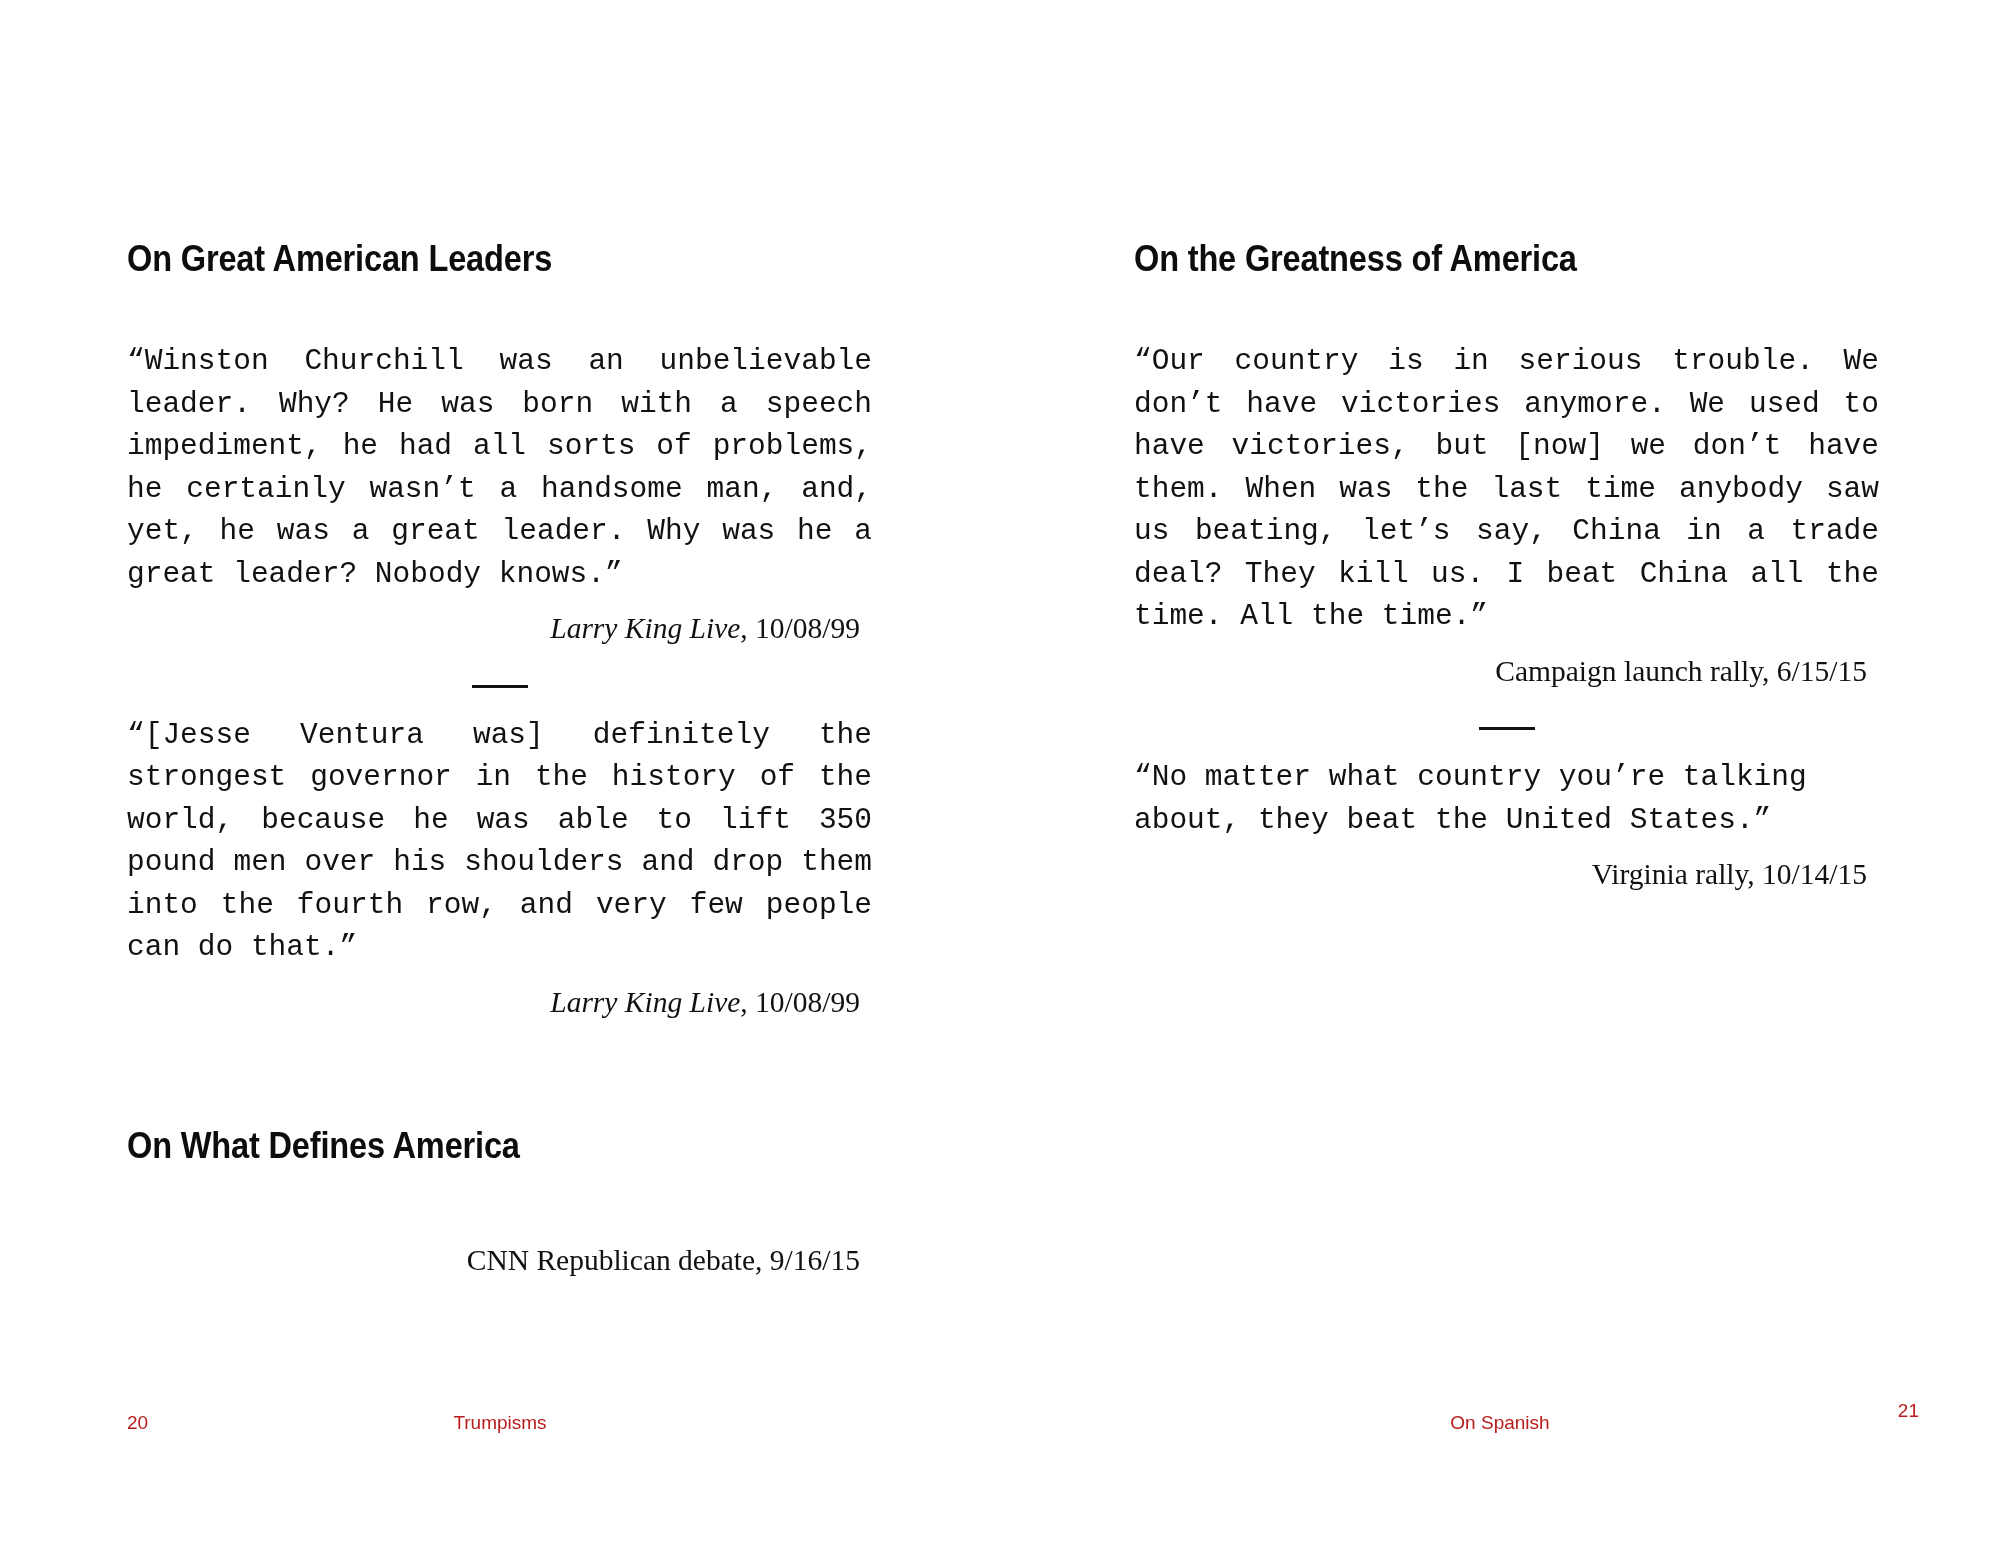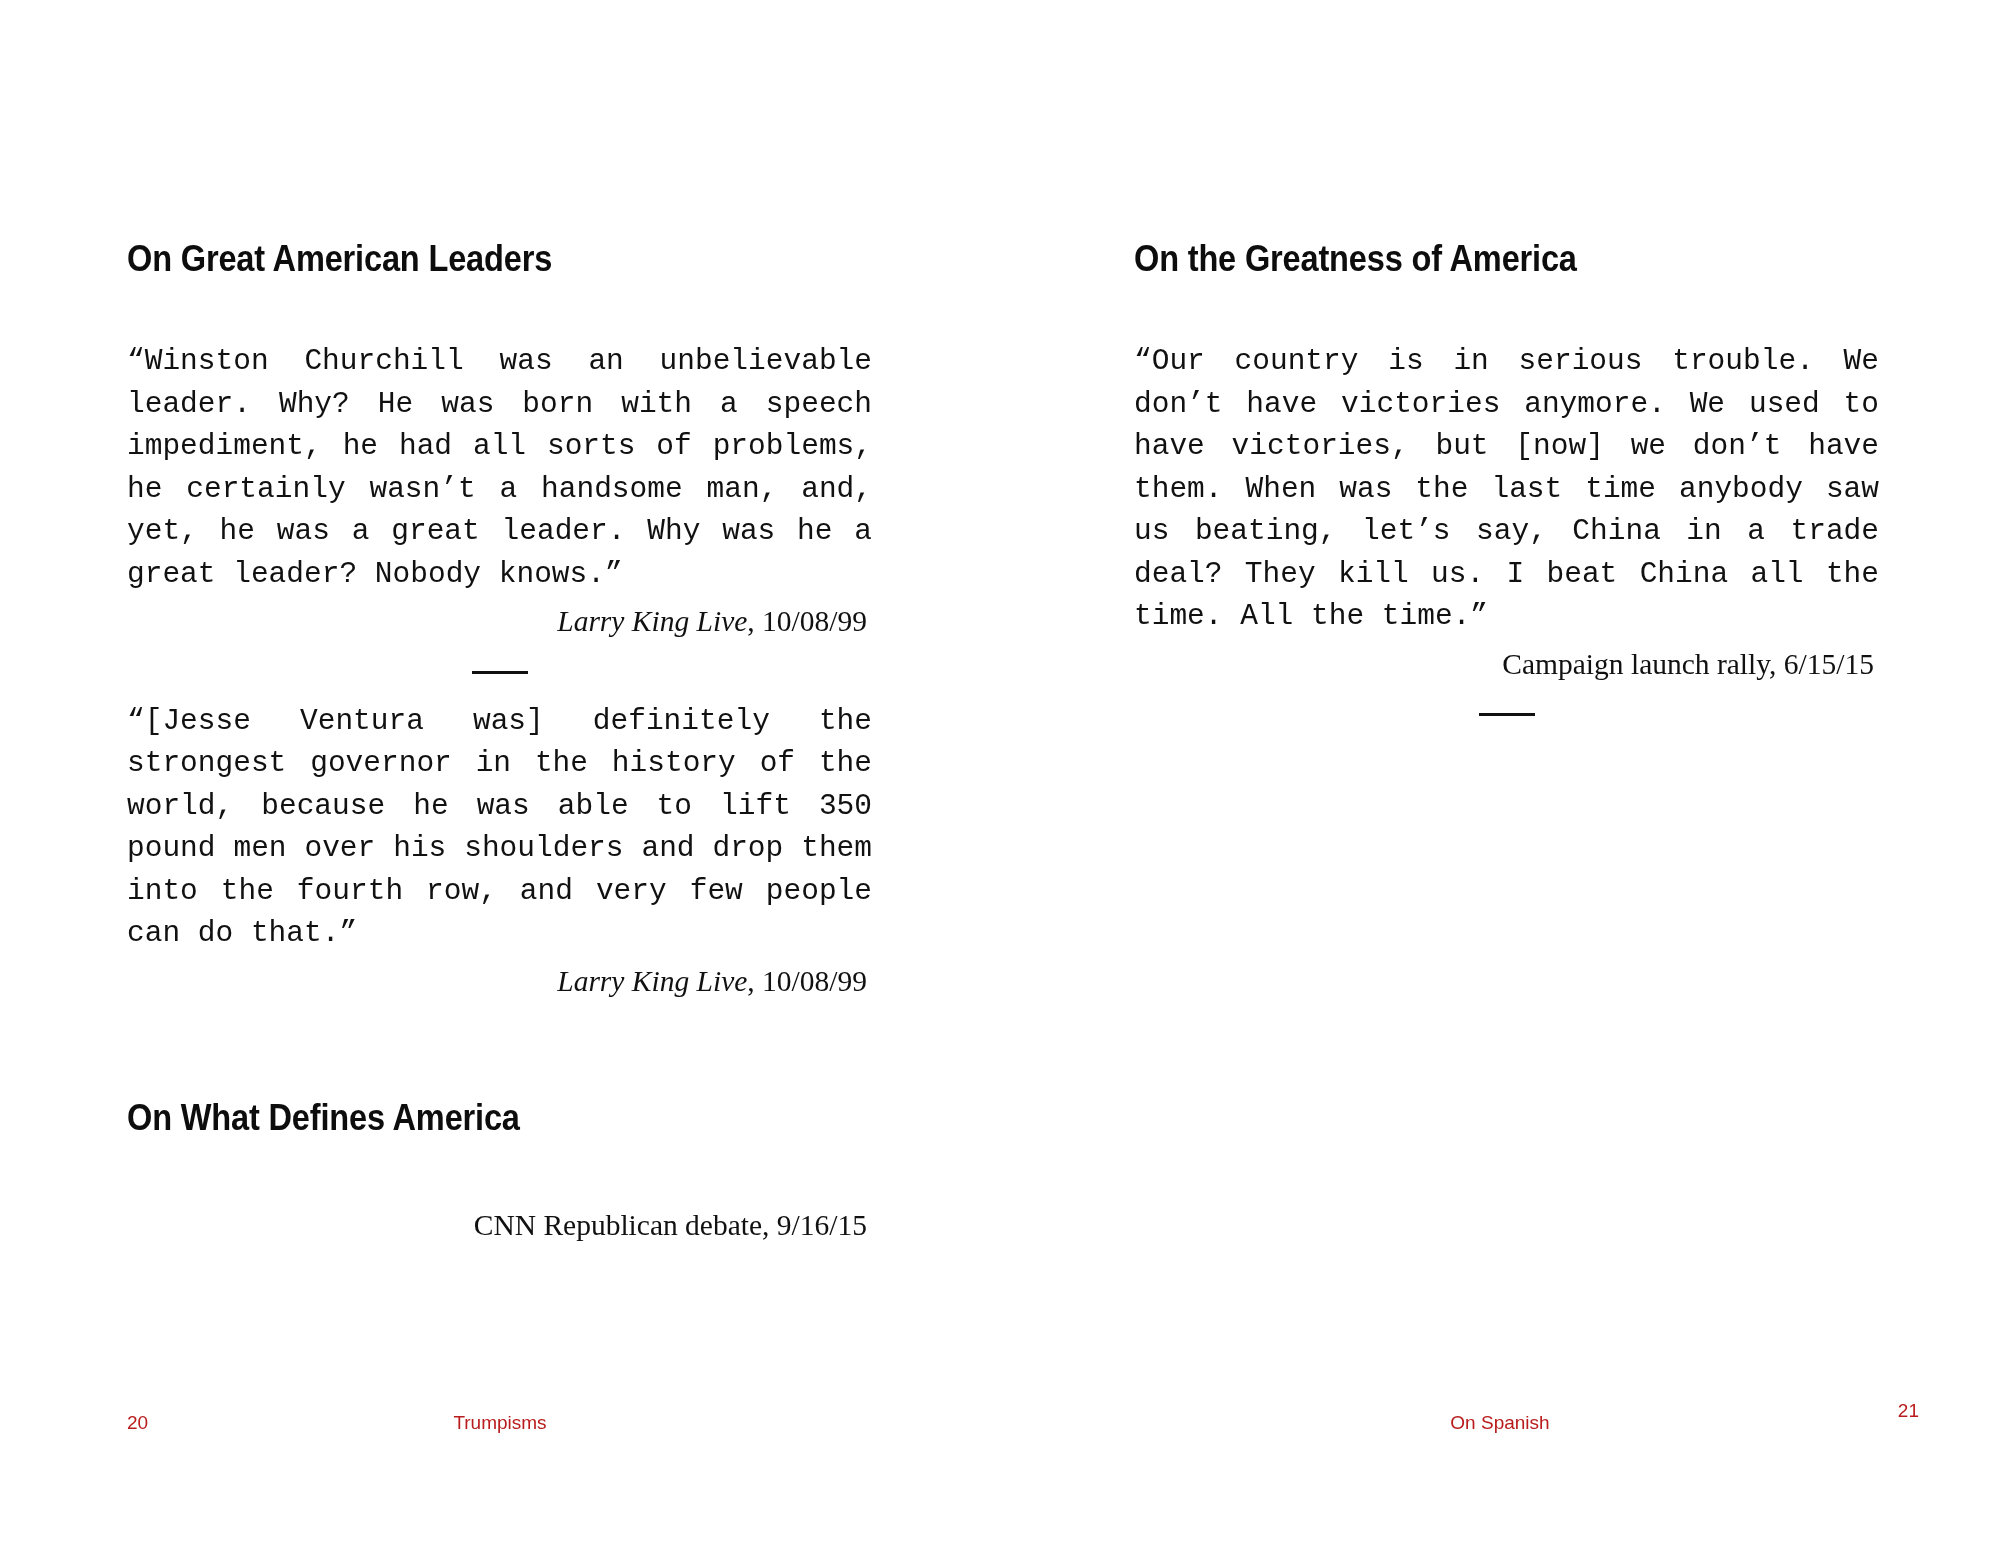--- a/index.html
+++ b/index.html
@@ -74,21 +74,21 @@
     hyphens: none;
     font-family: Liberation Mono, monospace;
   }
   .quote-text.no-justify {
     text-align: left;
   }
   .attribution {
     font-size: 29.5px;
     line-height: 42.5px;
     text-align: right;
-    margin: 5px;
+    margin: 12px;
     color: #111111;
   }
   .attribution .src-italic {
     font-style: italic;
   }
   
   .divider-wrap {
     display: flex;
     justify-content: center;
     align-items: center;
@@ -191,20 +191,24 @@
         <p class="quote-text">“Our country is in serious trouble. We don’t have victories anymore. We used to have victories, but [now] we don’t have them. When was the last time anybody saw us beating, let’s say, China in a trade deal? They kill us. I beat China all the time. All the time.”</p>
         <p class="attribution"><span class="src-italic"></span><span>Campaign launch rally, 6/15/15</span></p>
       </div>
 
       <div class="gap-before-rule"></div>
       <div class="divider-wrap">
         <div class="divider-rule"></div>
       </div>
       <div class="gap-after-rule"></div>
 
+      <div class="quote-block">
+        <p class="quote-text no-justify">“No matter what country you’re talking about, they beat the United States.”</p>
+        <p class="attribution"><span class="src-italic"></span><span>Virginia rally, 10/14/15</span></p>
+      </div>
 
     </div>
   </div>
 
   <div class="footer footer-left-page">
     <span>20</span>
   </div>
   <div class="footer footer-left-title">
     <span>Trumpisms</span>
   </div>

